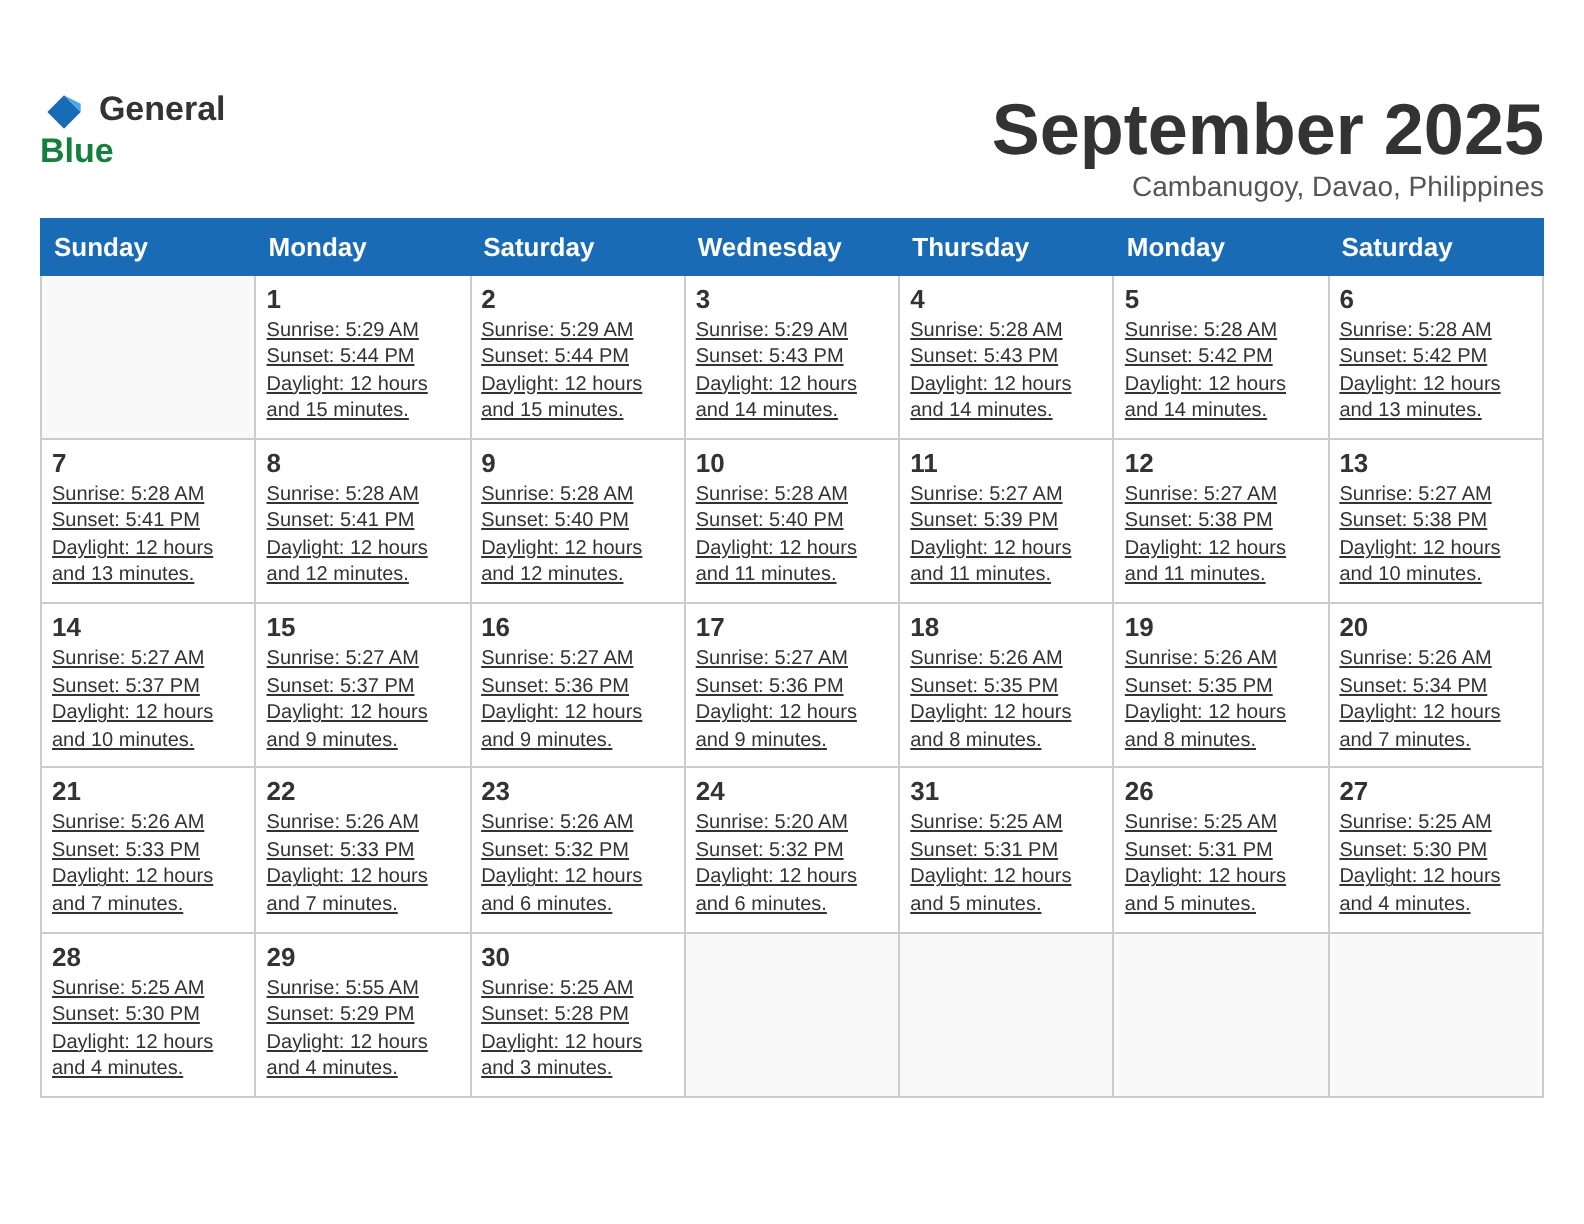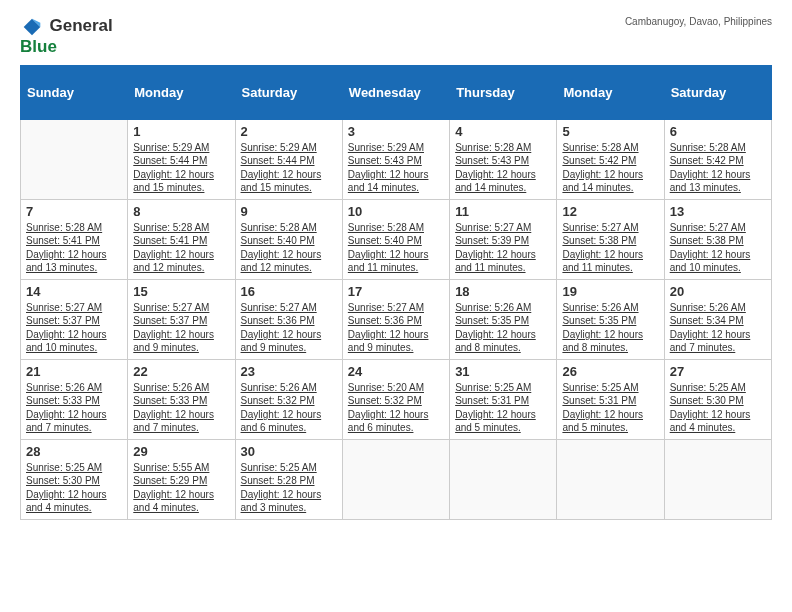--- a/index.html
+++ b/index.html
@@ -9,20 +9,21 @@
       width: 792px;
       height: 612px;
       overflow: hidden;
     }
     .page {
       width: 792px;
       height: 530px;
       padding: 16px 20px 10px 20px;
       display: flex;
       flex-direction: column;
+      margin-top: 29px;
     }
     .header {
       display: flex;
       justify-content: space-between;
       align-items: flex-start;
       margin-bottom: 8px;
     }
     .logo {
       display: flex;
       align-items: center;
@@ -35,35 +36,35 @@
     .title-block {
       text-align: right;
     }
     .month-title {
       font-size: 36px;
       font-weight: bold;
       color: #333;
       line-height: 1.1;
     }
     .location {
-      font-size: 10px;
+      font-size: 14px;
       color: #555;
     }
     .calendar {
       flex: 1;
       border: 1px solid #ccc;
       border-collapse: collapse;
       width: 100%;
       table-layout: fixed;
     }
     .calendar th {
       background-color: #1a6bb5;
       color: #fff;
       text-align: left;
-      padding: 19px 6px;
+      padding: 6px 6px;
       font-size: 13px;
       border: 1px solid #1a6bb5;
     }
     .calendar td {
       border: 1px solid #ccc;
       vertical-align: top;
       padding: 4px 5px;
       font-size: 10.5px;
       color: #333;
       height: 80px;
@@ -98,20 +99,21 @@
           <polygon points="12,2 22,12 12,22 2,12" fill="#1a6bb5"></polygon>
           <polygon points="12,2 22,7 22,12" fill="#4da6e8"></polygon>
         </svg>
         <span style="font-size:17px;font-weight:bold;color:#333;">
           <span style="color:#333;">General</span><br>
           <span style="color:#15803d;">Blue</span>
         </span>
       </div>
     </div>
     <div class="title-block">
+      <div class="month-title">September 2025</div>
       <div class="location">Cambanugoy, Davao, Philippines</div>
     </div>
   </div>
 
   <table class="calendar">
     <thead>
       <tr>
         <th>Sunday</th>
         <th>Monday</th>
         <th>Saturday</th>

